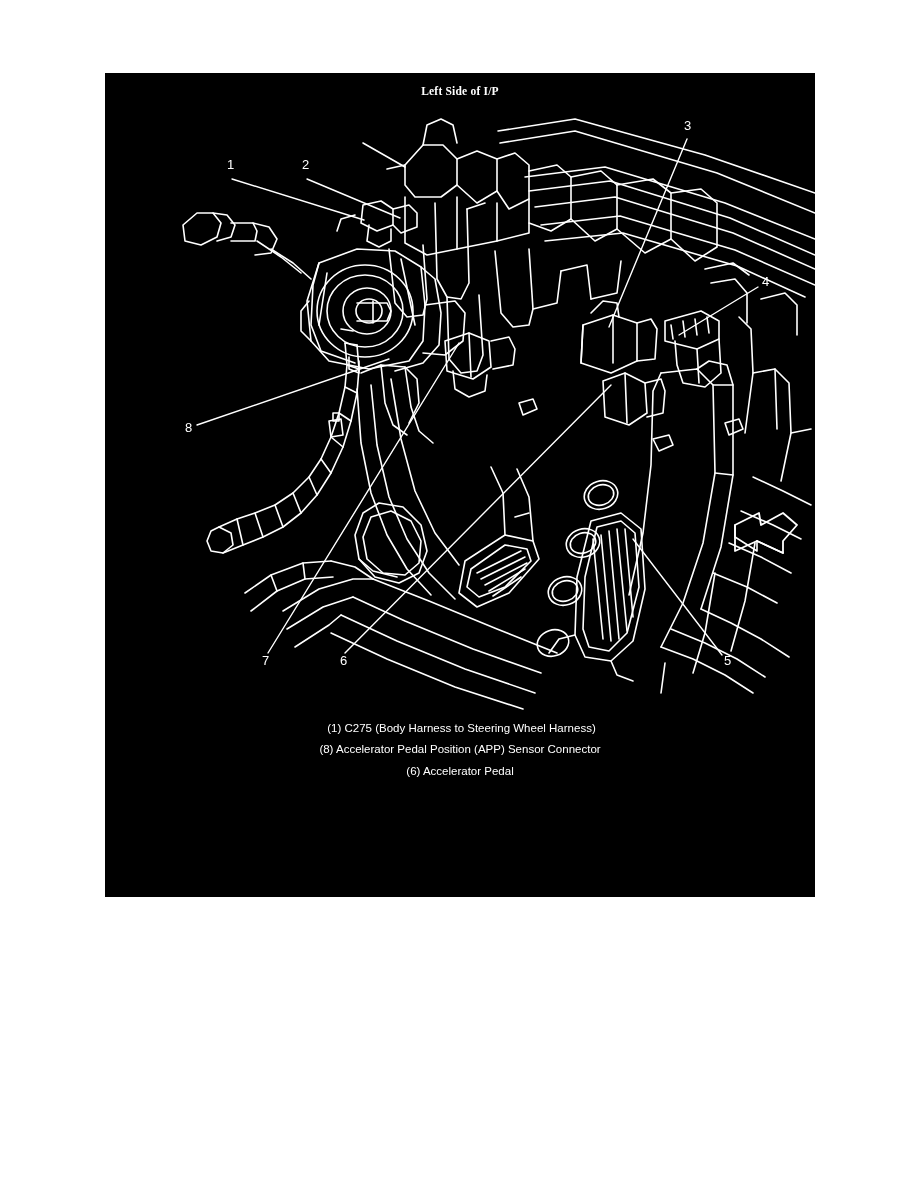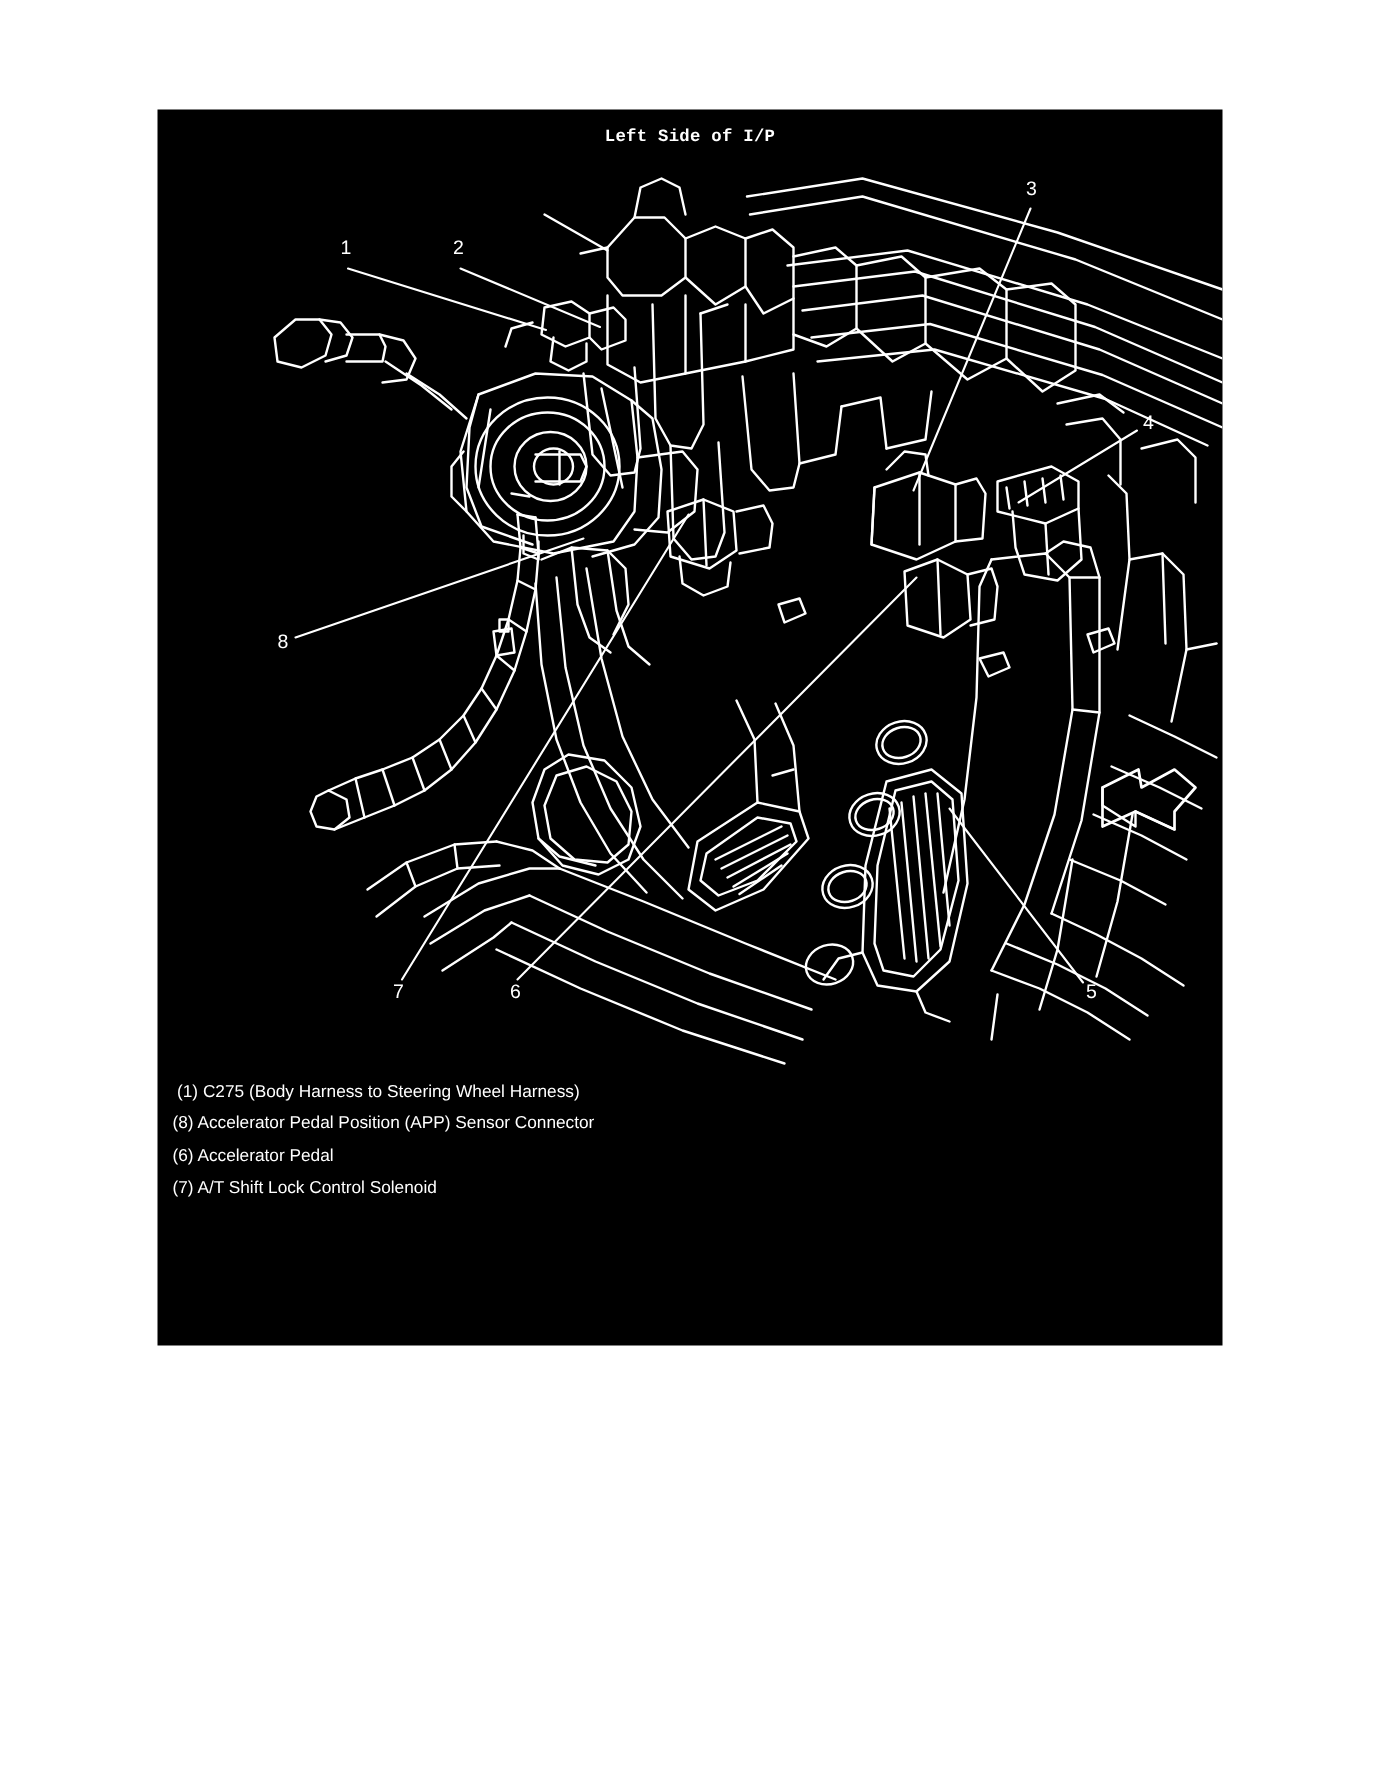--- a/index.html
+++ b/index.html
@@ -31,21 +31,21 @@
   #figure-title {
     position: absolute;
     left: 0;
     top: 12px;
     width: 710px;
     text-align: center;
     color: #ffffff;
     font-size: 11.5px;
     font-weight: bold;
     letter-spacing: 0.2px;
-    font-family: Liberation Mono, monospace;
+    font-family: Liberation Serif, serif;
   }
 
   
   #drawing {
     position: absolute;
     left: 0;
     top: 0;
     width: 710px;
     height: 640px;
   }
@@ -60,20 +60,21 @@
     line-height: 1;
     white-space: nowrap;
   }
 
   
   #legend {
     position: absolute;
     left: 10px;
     top: 645px;
     width: 690px;
+    text-align: center;
   }
   .legend-row {
     color: #ffffff;
     font-size: 11.5px;
     line-height: 21.3px;
     font-family: "Liberation Sans", sans-serif;
     white-space: nowrap;
   }
 </style>
 </head>
@@ -354,16 +355,15 @@
   <div class="callout-num" style="left:657px; top:202px;">4</div>
   <div class="callout-num" style="left:619px; top:581px;">5</div>
   <div class="callout-num" style="left:235px; top:581px;">6</div>
   <div class="callout-num" style="left:157px; top:581px;">7</div>
   <div class="callout-num" style="left:80px; top:348px;">8</div>
 
   <div id="legend">
     <div class="legend-row" style="padding-left:3px;">(1) C275 (Body Harness to Steering Wheel Harness)</div>
     <div class="legend-row">(8) Accelerator Pedal Position (APP) Sensor Connector</div>
     <div class="legend-row">(6) Accelerator Pedal</div>
-    <div class="legend-row">(7) A/T Shift Lock Control Solenoid</div>
   </div>
 
 </div>
 
 </body></html>

